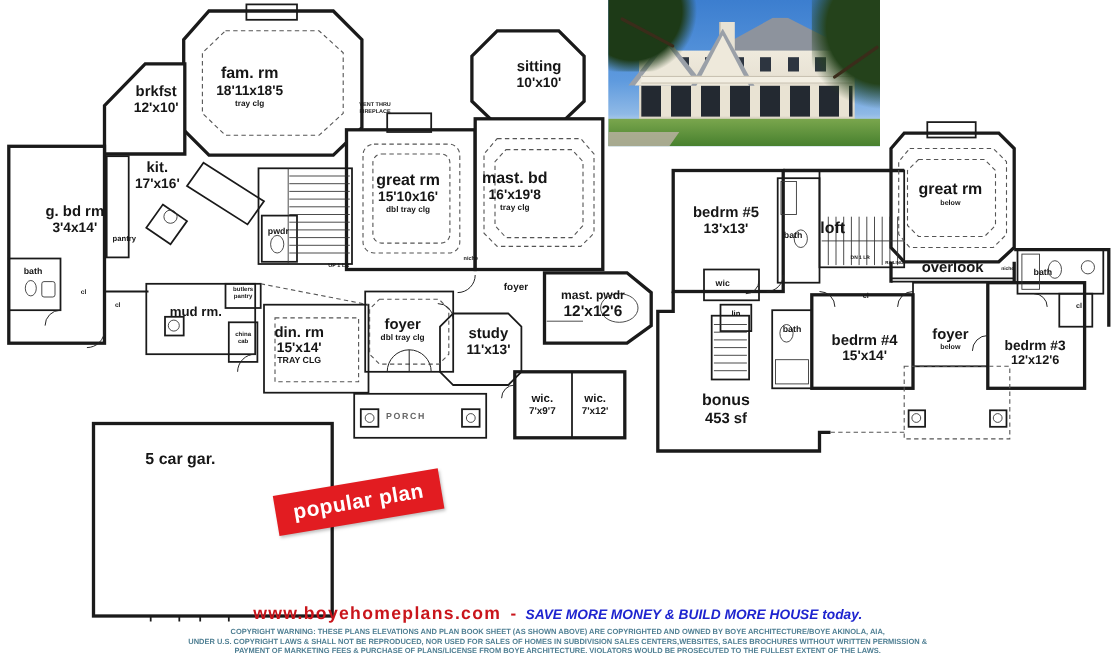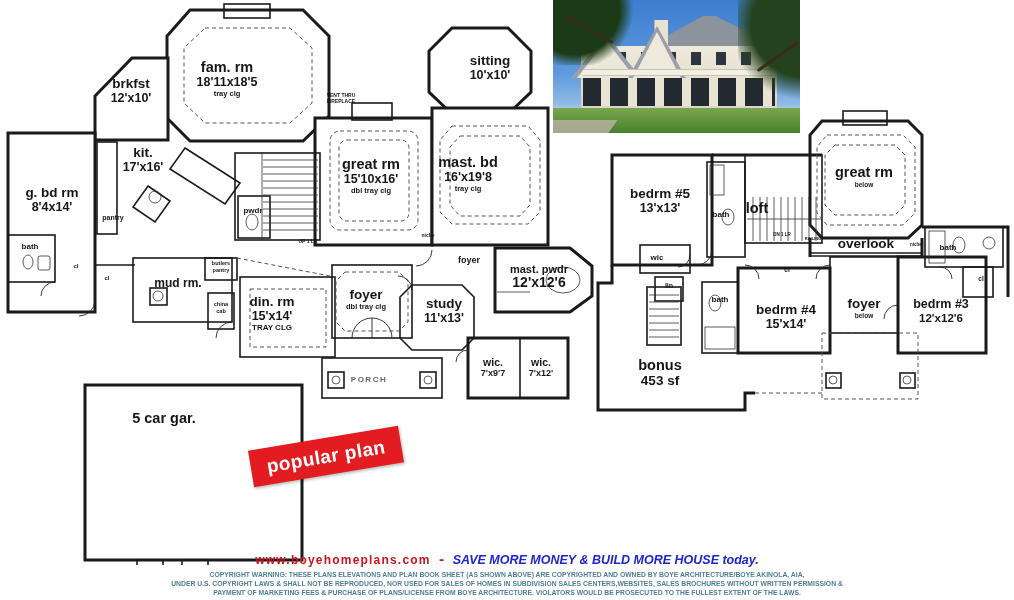--- a/index.html
+++ b/index.html
@@ -49,21 +49,21 @@
   .twig{background:#3a2c1a;height:3px;border-radius:2px;}
 
   
   .banner{position:absolute;left:250px;top:438px;width:152px;height:37px;background:#e21c21;
           transform:rotate(-9.5deg);z-index:8;display:flex;align-items:center;justify-content:center;
           box-shadow:1px 2px 3px rgba(0,0,0,.25);}
   .banner span{color:#fff;font-weight:bold;font-size:19px;letter-spacing:.5px;}
 
   
   .siterow{position:absolute;left:0;top:550px;width:100%;text-align:center;z-index:9;white-space:nowrap;}
-  .site{color:#c9151b;font-weight:bold;font-size:12px;letter-spacing:1.2px;cursor:pointer;}
+  .site{color:#c9151b;font-weight:bold;font-size:16px;letter-spacing:1.2px;cursor:pointer;}
   .sep{color:#c9151b;font-weight:bold;font-size:15.5px;padding:0 4px;}
   .tag{color:#1e24cf;font-weight:bold;font-style:italic;font-size:12.5px;}
   .copy{position:absolute;left:0;top:571px;width:100%;text-align:center;color:#4f7f93;
         font-size:6.8px;font-weight:bold;line-height:1.3;z-index:9;}
 </style>
 </head>
 <body>
 
 <div class="page">
 
@@ -216,21 +216,21 @@
     <g class="door">
       <path d="M117,145 A15,15 0 0 1 102,160"></path>
       <path d="M150,160 A14,14 0 0 1 164,174"></path>
       <path d="M235,160 A14,14 0 0 0 221,174"></path>
       <path d="M303,200 A14,14 0 0 0 289,214"></path>
       <path d="M345,162 A12,12 0 0 1 357,174"></path>
       <path d="M95,150 A12,12 0 0 1 83,162"></path>
     </g>
   </svg>
 
-  <div class="rl" style="left:131px;top:91px">
+  <div class="rl" style="left:142px;top:91px">
     <span class="nm">brkfst</span>
     <span class="dm">12'x10'</span>
   </div>
   <div class="rl big" style="left:227px;top:79px">
     <span class="nm">fam. rm</span>
     <span class="dm">18'11x18'5</span>
     <span class="nt">tray clg</span>
   </div>
   <div class="rl" style="left:490px;top:68px">
     <span class="nm">sitting</span>
@@ -243,23 +243,23 @@
   <div class="rl big" style="left:371px;top:176px">
     <span class="nm">great rm</span>
     <span class="dm">15'10x16'</span>
     <span class="nt">dbl tray clg</span>
   </div>
   <div class="rl big" style="left:468px;top:174px">
     <span class="nm">mast. bd</span>
     <span class="dm">16'x19'8</span>
     <span class="nt">tray clg</span>
   </div>
-  <div class="rl" style="left:52px;top:200px">
+  <div class="rl" style="left:68px;top:200px">
     <span class="nm">g. bd rm</span>
-    <span class="dm">8'4x14'</span>
+    <span class="dm">3'4x14'</span>
   </div>
   <div class="rl" style="left:178px;top:284px">
     <span class="nm" style="font-size:12px">mud rm.</span>
   </div>
   <div class="rl" style="left:272px;top:314px">
     <span class="nm">din. rm</span>
     <span class="dm">15'x14'</span>
     <span class="nt" style="font-size:8px">TRAY CLG</span>
   </div>
   <div class="rl" style="left:366px;top:300px">
@@ -318,21 +318,21 @@
     <span class="nm">overlook</span>
   </div>
   <div class="rl" style="left:786px;top:317px">
     <span class="nm">bedrm #4</span>
     <span class="dm">15'x14'</span>
   </div>
   <div class="rl" style="left:864px;top:308px">
     <span class="nm">foyer</span>
     <span class="nt" style="font-size:6.5px">below</span>
   </div>
-  <div class="rl" style="left:941px;top:311px">
+  <div class="rl" style="left:941px;top:321px">
     <span class="nm" style="font-size:12.5px">bedrm #3</span>
     <span class="dm" style="font-size:11.5px">12'x12'6</span>
   </div>
   <div class="rl big" style="left:660px;top:373px">
     <span class="nm">bonus</span>
     <span class="dm" style="font-size:13.5px">453 sf</span>
   </div>
   <div class="sm" style="left:721px;top:215px">bath</div>
   <div class="sm" style="left:720px;top:300px">bath</div>
   <div class="sm" style="left:948px;top:248px">bath</div>

